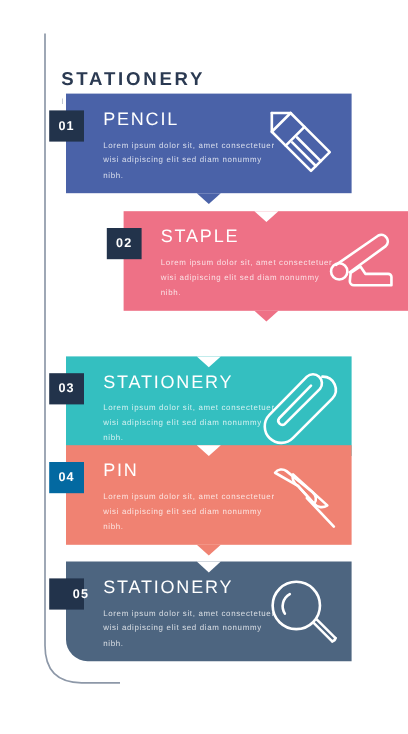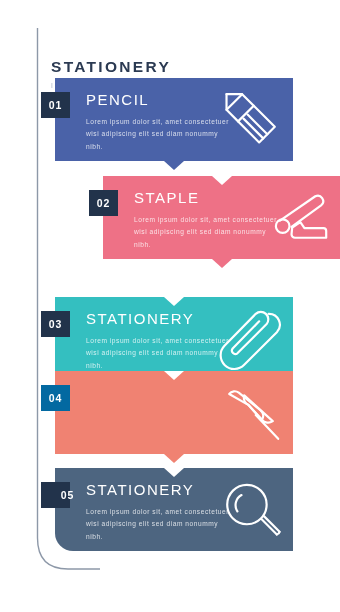--- a/index.html
+++ b/index.html
@@ -234,20 +234,24 @@
     </svg>
           </div>
         </div>
       </div>
       <div class="row" style="top: 371px;">
         <div class="panel">
           <div class="panel-bg" style="background: rgb(240, 130, 114);"></div>
           <div class="notch"></div>
           <div class="arrow-down" style="border-top-color: rgb(240, 130, 114);"></div>
           <div class="badge" style="background: #0369a1;">04</div>
+          <div class="content">
+            <div class="row-title">PIN</div>
+            <div class="row-body">Lorem ipsum dolor sit, amet consectetuer wisi adipiscing elit sed diam nonummy nibh.</div>
+          </div>
           <div class="icon-wrap">
     <svg viewBox="0 0 100 100">
       <g fill="none" stroke="#ffffff" stroke-width="3.2" stroke-linecap="round" stroke-linejoin="round">
         <path d="M18 22 a10 10 0 0 1 14 -2 L64 46 a10 10 0 0 1 2 14 L46 38 Z"></path>
         <path d="M46 38 L66 60 a12 12 0 0 0 16 2 L40 24 a12 12 0 0 0 6 14 Z"></path>
         <path d="M57 53 L90 88"></path>
       </g>
     </svg>
           </div>
         </div>

